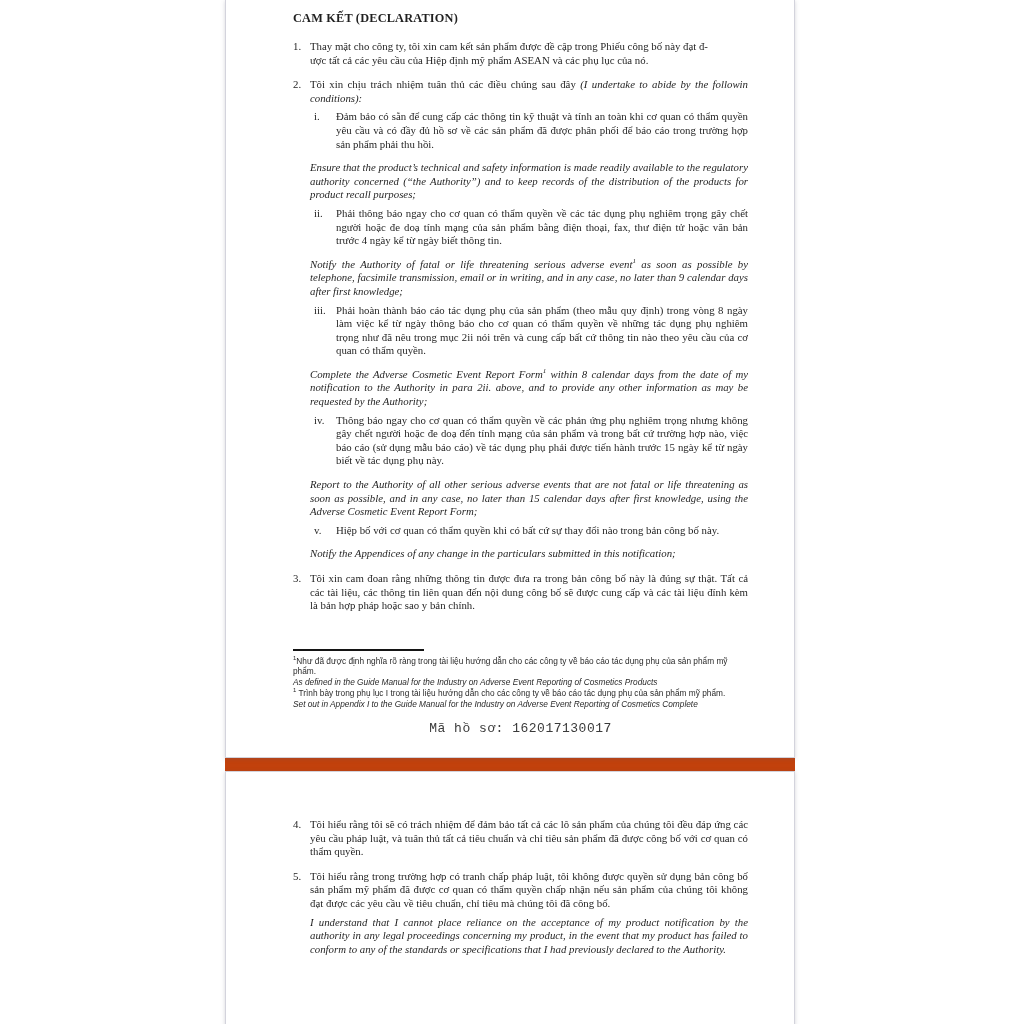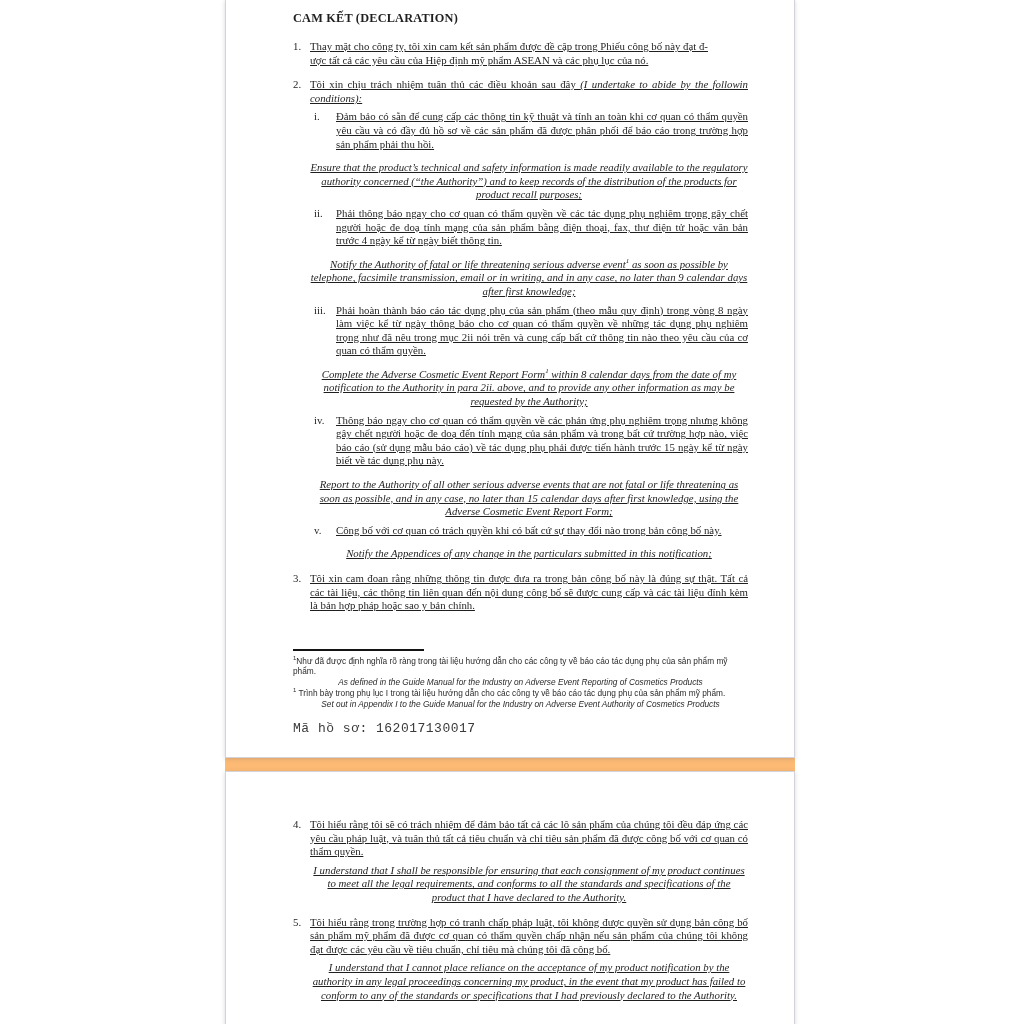--- a/index.html
+++ b/index.html
@@ -4,55 +4,55 @@
 <style>
   html,body{margin:0;padding:0;}
   body{
     width:1024px;height:1024px;overflow:hidden;position:relative;
     background:#ffffff;
     font-family:"Liberation Serif", serif;
     color:#1f1f1f;
   }
   .doc-column{
     position:absolute;left:225px;top:0;width:570px;height:1024px;
-    background:#fdba74;
+    background:#c2410c;
   }
   .page{
     box-sizing:border-box;width:570px;background:#ffffff;
     border:1px solid #d3d3dc;
     box-shadow:0 1px 4px rgba(90,90,110,0.25);
   }
   .page1{height:758px;border-top:none;}
   .page-gap{height:13px;}
   .page2{height:420px;}
   .page-inner{padding:11px 46px 0 67px;}
   .page2 .page-inner{padding-top:46px;}
   h1.doc-title{
     font-size:12.3px;font-weight:bold;margin:0 0 14px 0;letter-spacing:0.2px;
   }
   .item{display:flex;margin:0 0 6px 0;}
   .item > .num{flex:0 0 17px;font-size:10.8px;line-height:13.6px;}
   .item > .body{flex:1;min-width:0;}
   p.vi, p.en{
-    margin:0 0 5px 0;font-size:10.8px;line-height:13.6px;text-align:justify;text-decoration:underline;
+    margin:0 0 5px 0;font-size:10.8px;line-height:13.6px;text-align:justify;
   }
-  p.en, .it{font-style:italic;text-align:center;}
+  p.en, .it{font-style:italic;}
   .sub{display:flex;margin:0 0 5px 4px;}
   .sub > .num{flex:0 0 22px;font-size:10.8px;line-height:13.6px;}
   .sub > .body{flex:1;min-width:0;}
   .sub-en{margin-left:26px;}
   .intro-en{margin-left:17px;}
   sup{font-size:7px;line-height:0;vertical-align:super;}
   .fn-rule{width:131px;border:none;border-top:2px solid #141414;margin:31px 0 5px 0;}
   .footnotes{font-family:"Liberation Sans", sans-serif;font-size:8.3px;line-height:10.7px;color:#2a2a2a;}
   .footnotes p{margin:0;}
   .footnotes sup{font-size:6px;}
   .case-code{
     margin-top:12px;font-family:"Liberation Mono", monospace;
-    font-size:13px;letter-spacing:0.5px;color:#3a3a3a;white-space:nowrap;
+    font-size:13px;letter-spacing:0.5px;color:#3a3a3a;white-space:nowrap;text-align:center;
   }
 </style>
 </head>
 <body>
 
 <div class="doc-column">
 
   <div class="page page1">
     <div class="page-inner">
       <h1 class="doc-title">CAM KẾT (DECLARATION)</h1>
@@ -60,21 +60,21 @@
       <div class="item">
         <span class="num">1.</span>
         <div class="body">
           <p class="vi"><span>Thay mặt cho công ty, tôi xin cam kết sản phẩm được đề cập trong Phiếu công bố này đạt đ-</span><br><span>ược tất cả các yêu cầu của Hiệp định mỹ phẩm ASEAN và các phụ lục của nó.</span></p>
         </div>
       </div>
 
       <div class="item">
         <span class="num">2.</span>
         <div class="body">
-          <p class="vi"><span>Tôi xin chịu trách nhiệm tuân thủ các điều khoản sau đây </span><span class="it">(I undertake to abide by the followin conditions):</span></p>
+          <p class="vi"><span>Tôi xin chịu trách nhiệm tuân thủ các điều chúng sau đây </span><span class="it">(I undertake to abide by the followin conditions):</span></p>
 
           <div class="sub">
             <span class="num">i.</span>
             <div class="body">
               <p class="vi">Đảm bảo có sẵn để cung cấp các thông tin kỹ thuật và tính an toàn khi cơ quan có thẩm quyền yêu cầu và có đầy đủ hồ sơ về các sản phẩm đã được phân phối để báo cáo trong trường hợp sản phẩm phải thu hồi.</p>
             </div>
           </div>
           <p class="en sub-en">Ensure that the product’s technical and safety information is made readily available to the regulatory authority concerned (“the Authority”) and to keep records of the distribution of the products for product recall purposes;</p>
 
           <div class="sub">
@@ -97,56 +97,55 @@
             <span class="num">iv.</span>
             <div class="body">
               <p class="vi">Thông báo ngay cho cơ quan có thẩm quyền về các phản ứng phụ nghiêm trọng nhưng không gây chết người hoặc đe doạ đến tính mạng của sản phẩm và trong bất cứ trường hợp nào, việc báo cáo (sử dụng mẫu báo cáo) về tác dụng phụ phải được tiến hành trước 15 ngày kể từ ngày biết về tác dụng phụ này.</p>
             </div>
           </div>
           <p class="en sub-en">Report to the Authority of all other serious adverse events that are not fatal or life threatening as soon as possible, and in any case, no later than 15 calendar days after first knowledge, using the Adverse Cosmetic Event Report Form;</p>
 
           <div class="sub">
             <span class="num">v.</span>
             <div class="body">
-              <p class="vi">Công bố với cơ quan có trách quyền khi có bất cứ sự thay đổi nào trong bản công bố này.</p>
+              <p class="vi">Hiệp bố với cơ quan có thẩm quyền khi có bất cứ sự thay đổi nào trong bản công bố này.</p>
             </div>
           </div>
           <p class="en sub-en">Notify the Appendices of any change in the particulars submitted in this notification;</p>
         </div>
       </div>
 
       <div class="item">
         <span class="num">3.</span>
         <div class="body">
           <p class="vi">Tôi xin cam đoan rằng những thông tin được đưa ra trong bản công bố này là đúng sự thật. Tất cả các tài liệu, các thông tin liên quan đến nội dung công bố sẽ được cung cấp và các tài liệu đính kèm là bản hợp pháp hoặc sao y bản chính.</p>
         </div>
       </div>
 
       <hr class="fn-rule">
       <div class="footnotes">
         <p><sup>1</sup><span>Như đã được định nghĩa rõ ràng trong tài liệu hướng dẫn cho các công ty về báo cáo tác dụng phụ của sản phẩm mỹ phẩm.</span></p>
         <p class="it">As defined in the Guide Manual for the Industry on Adverse Event Reporting of Cosmetics Products</p>
         <p><sup>1</sup><span> Trình bày trong phụ lục I trong tài liệu hướng dẫn cho các công ty về báo cáo tác dụng phụ của sản phẩm mỹ phẩm.</span></p>
-        <p class="it">Set out in Appendix I to the Guide Manual for the Industry on Adverse Event Authority of Cosmetics Products</p>
+        <p class="it">Set out in Appendix I to the Guide Manual for the Industry on Adverse Event Reporting of Cosmetics Complete</p>
       </div>
 
       <div class="case-code">Mã hồ sơ: 162017130017</div>
     </div>
   </div>
 
   <div class="page-gap"></div>
 
   <div class="page page2">
     <div class="page-inner">
 
       <div class="item">
         <span class="num">4.</span>
         <div class="body">
           <p class="vi">Tôi hiểu rằng tôi sẽ có trách nhiệm để đảm bảo tất cả các lô sản phẩm của chúng tôi đều đáp ứng các yêu cầu pháp luật, và tuân thủ tất cả tiêu chuẩn và chỉ tiêu sản phẩm đã được công bố với cơ quan có thẩm quyền.</p>
-          <p class="en">I understand that I shall be responsible for ensuring that each consignment of my product continues to meet all the legal requirements, and conforms to all the standards and specifications of the product that I have declared to the Authority.</p>
         </div>
       </div>
 
       <div class="item">
         <span class="num">5.</span>
         <div class="body">
           <p class="vi">Tôi hiểu rằng trong trường hợp có tranh chấp pháp luật, tôi không được quyền sử dụng bản công bố sản phẩm mỹ phẩm đã được cơ quan có thẩm quyền chấp nhận nếu sản phẩm của chúng tôi không đạt được các yêu cầu về tiêu chuẩn, chỉ tiêu mà chúng tôi đã công bố.</p>
           <p class="en">I understand that I cannot place reliance on the acceptance of my product notification by the authority in any legal proceedings concerning my product, in the event that my product has failed to conform to any of the standards or specifications that I had previously declared to the Authority.</p>
         </div>
       </div>

